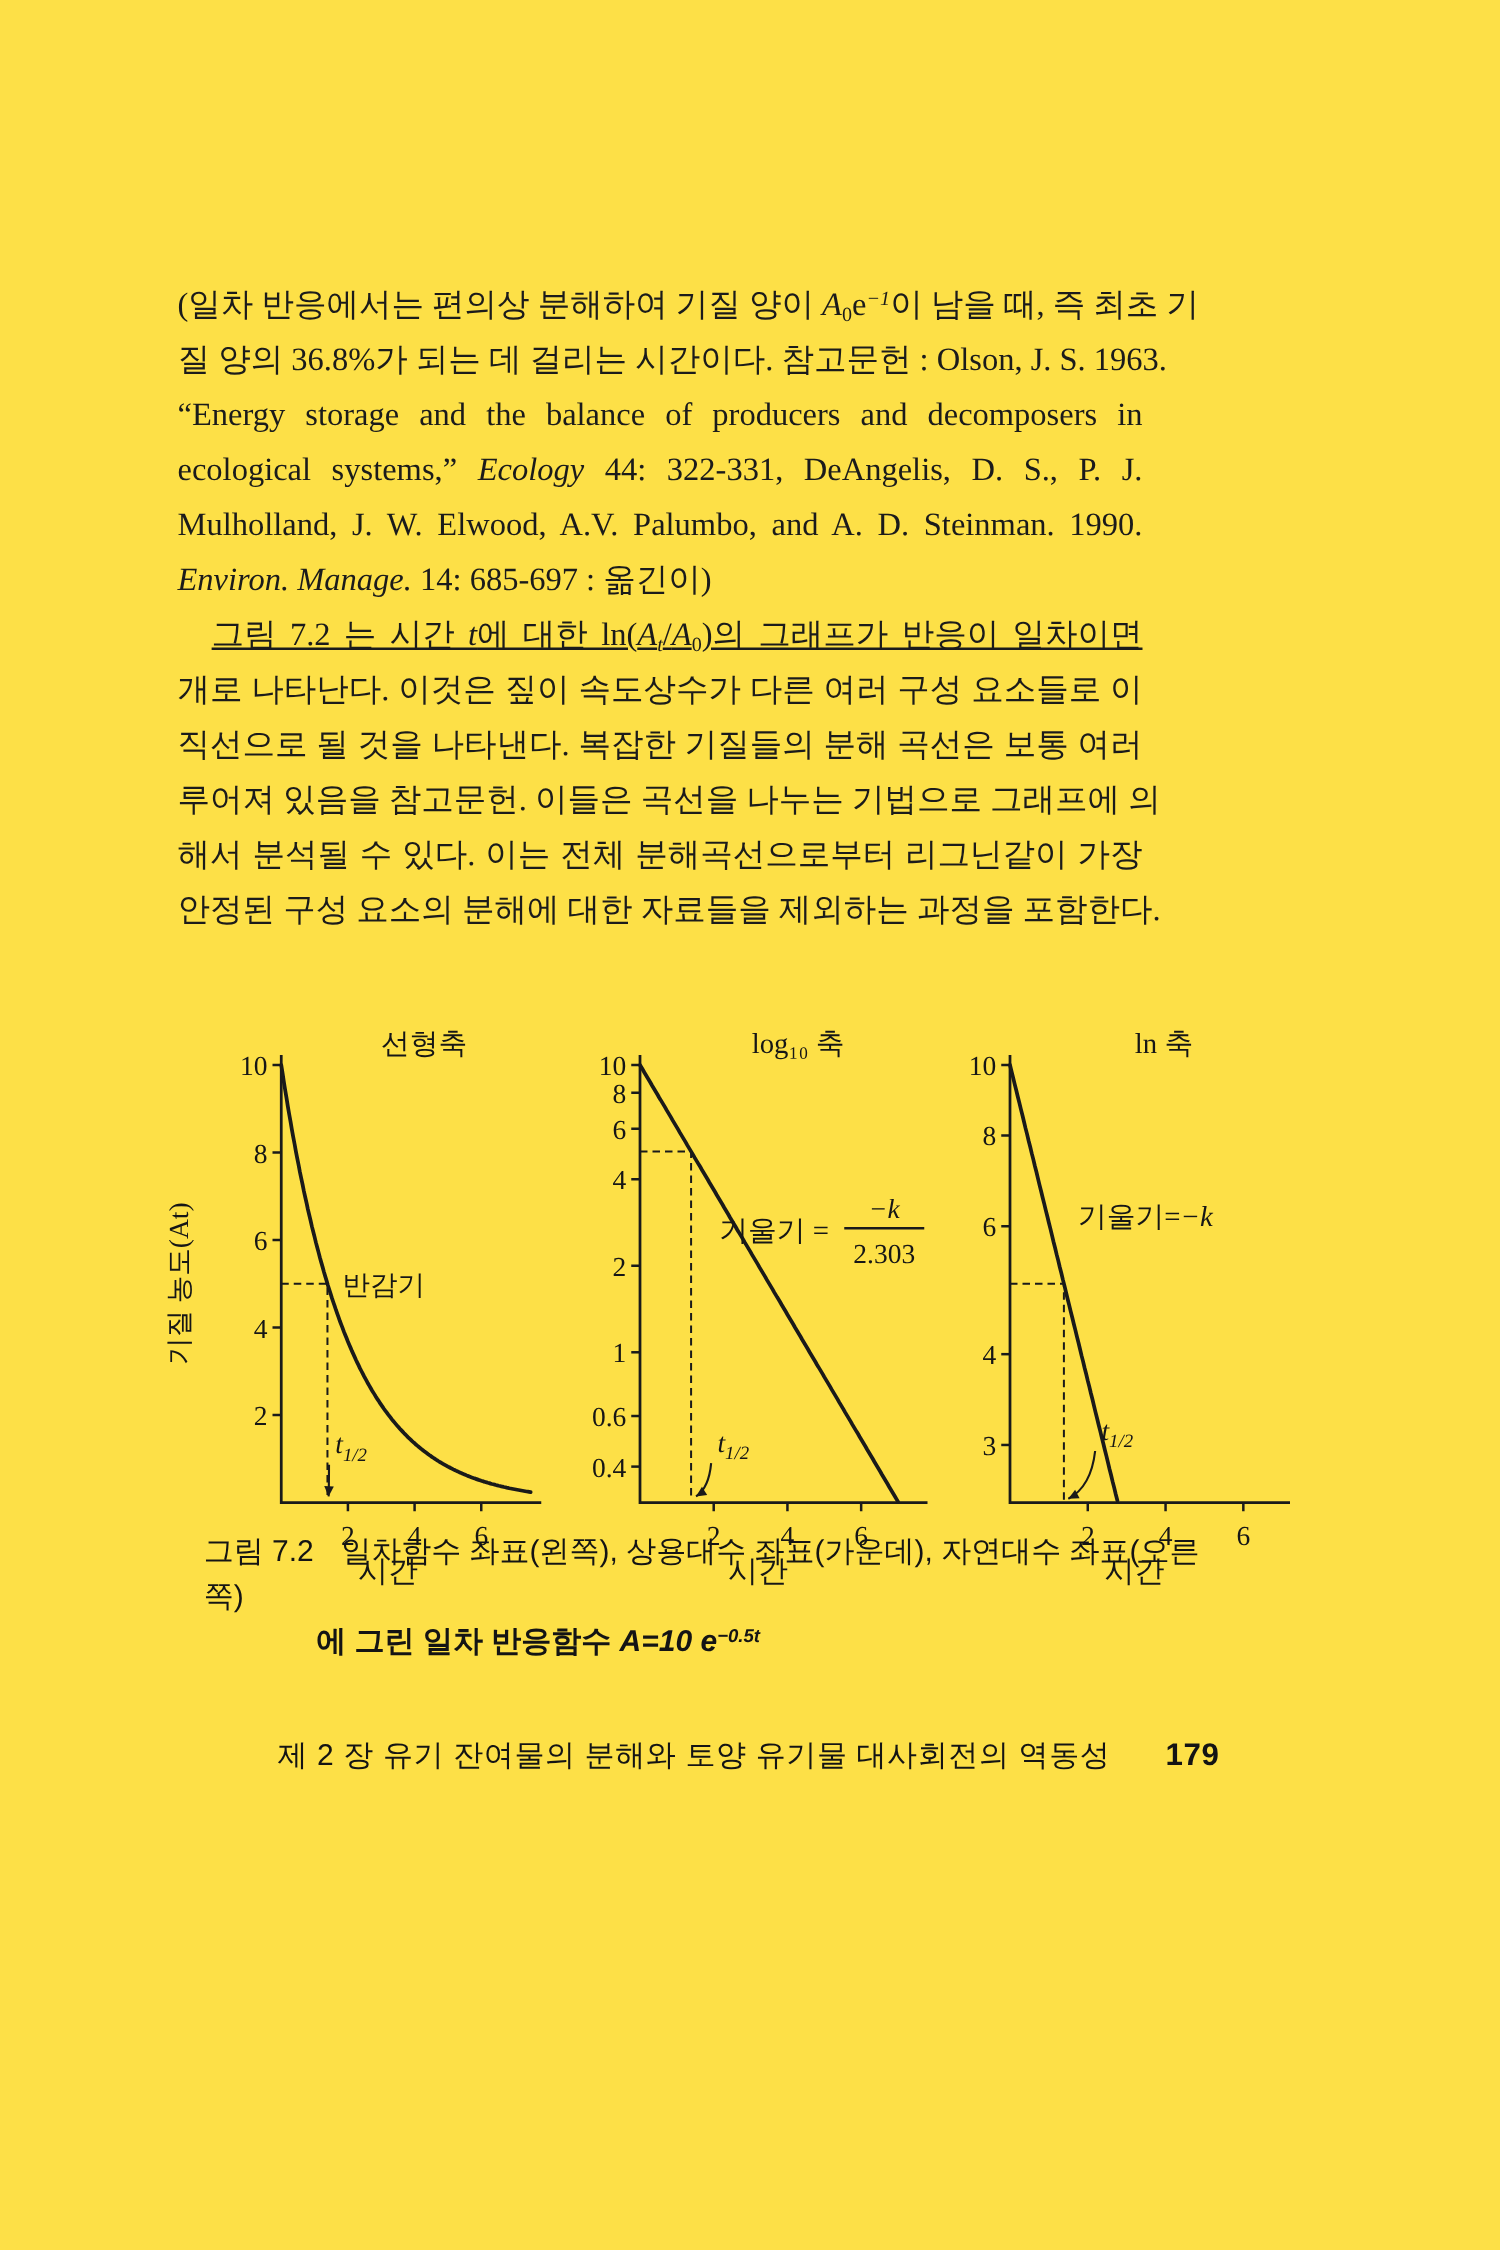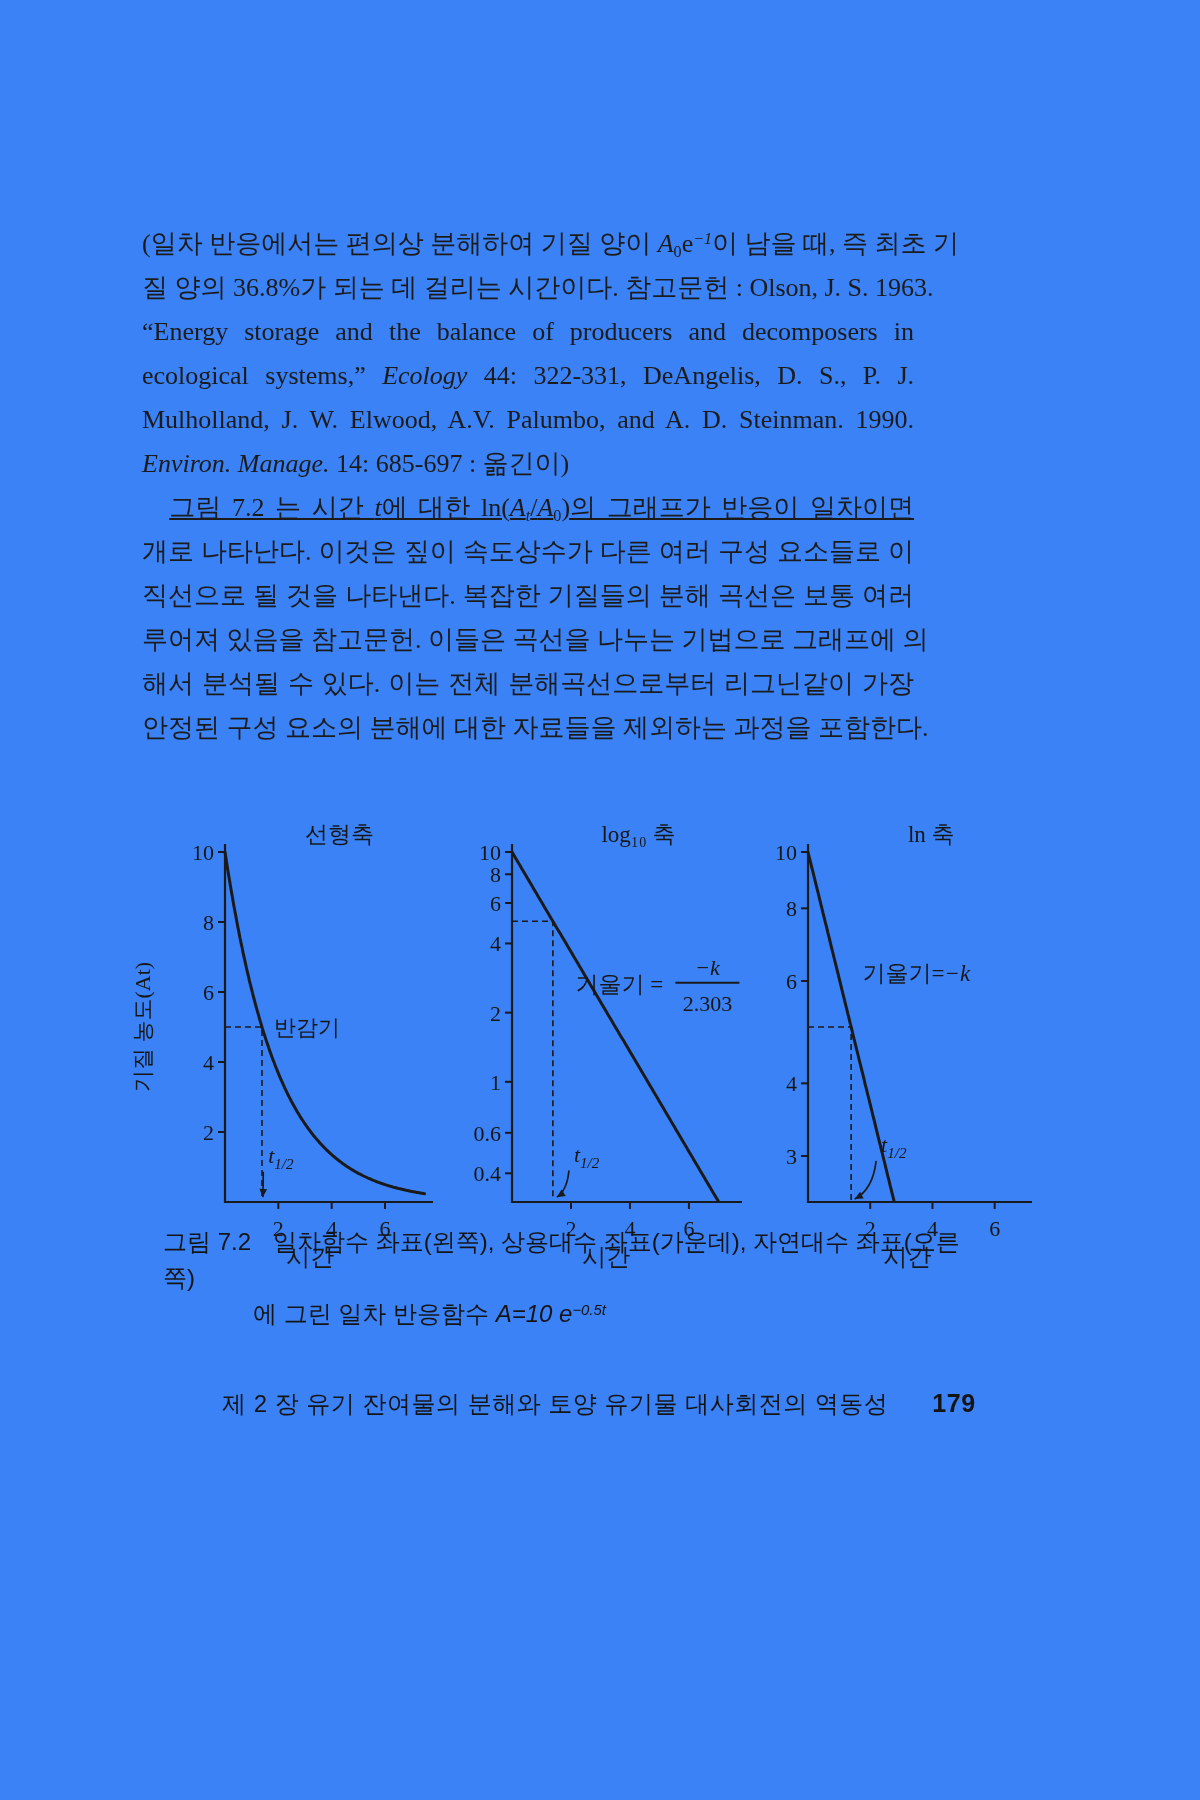--- a/index.html
+++ b/index.html
@@ -1,32 +1,32 @@
 <!DOCTYPE html>
 <html><head>
 <meta charset="utf-8">
 <style>
   html,body{margin:0;padding:0;}
   body{width:1200px;height:1800px;background:#e9e9e9;font-family:"Liberation Serif","DejaVu Serif",serif;}
-  .page{position:relative;width:1200px;height:1800px;background:#3b82f6;overflow:hidden;color:#1b1b1b;}
+  .page{position:relative;width:1200px;height:1800px;background:#fde047;overflow:hidden;color:#1b1b1b;}
   .body-text{position:absolute;left:142px;top:222px;width:772px;font-size:26px;line-height:44px;}
   .line{height:44px;white-space:nowrap;}
   .line.just{text-align:justify;text-align-last:justify;}
   .line.ind{text-indent:1.05em;text-decoration:underline;}
   .it{font-style:italic;}
   sub,sup{line-height:0;font-size:0.62em;}
   sub{vertical-align:-0.28em;}
   sup{vertical-align:0.5em;}
   .figure{position:absolute;left:0;top:0;width:1200px;height:1800px;pointer-events:none;}
   .chart{position:absolute;}
   svg text{font-family:"Liberation Serif","DejaVu Serif",serif;fill:#161616;}
   .caption{position:absolute;left:163px;top:1224px;width:820px;
            font-family:"Liberation Sans","DejaVu Sans",sans-serif;font-size:24px;line-height:36px;color:#141414;}
   .cap-label{margin-right:22px;}
-  .cap-line2{padding-left:90px;}
+  .cap-line2{padding-left:90px;font-weight:bold;}
   .footer{position:absolute;left:222px;top:1388px;width:760px;
           font-family:"Liberation Sans","DejaVu Sans",sans-serif;font-size:24px;color:#141414;letter-spacing:0.5px;}
   .pagenum{font-weight:bold;margin-left:44px;font-size:25px;}
 </style>
 </head>
 <body>
 
 <div class="page">
 
   <div class="body-text" id="body-text">

